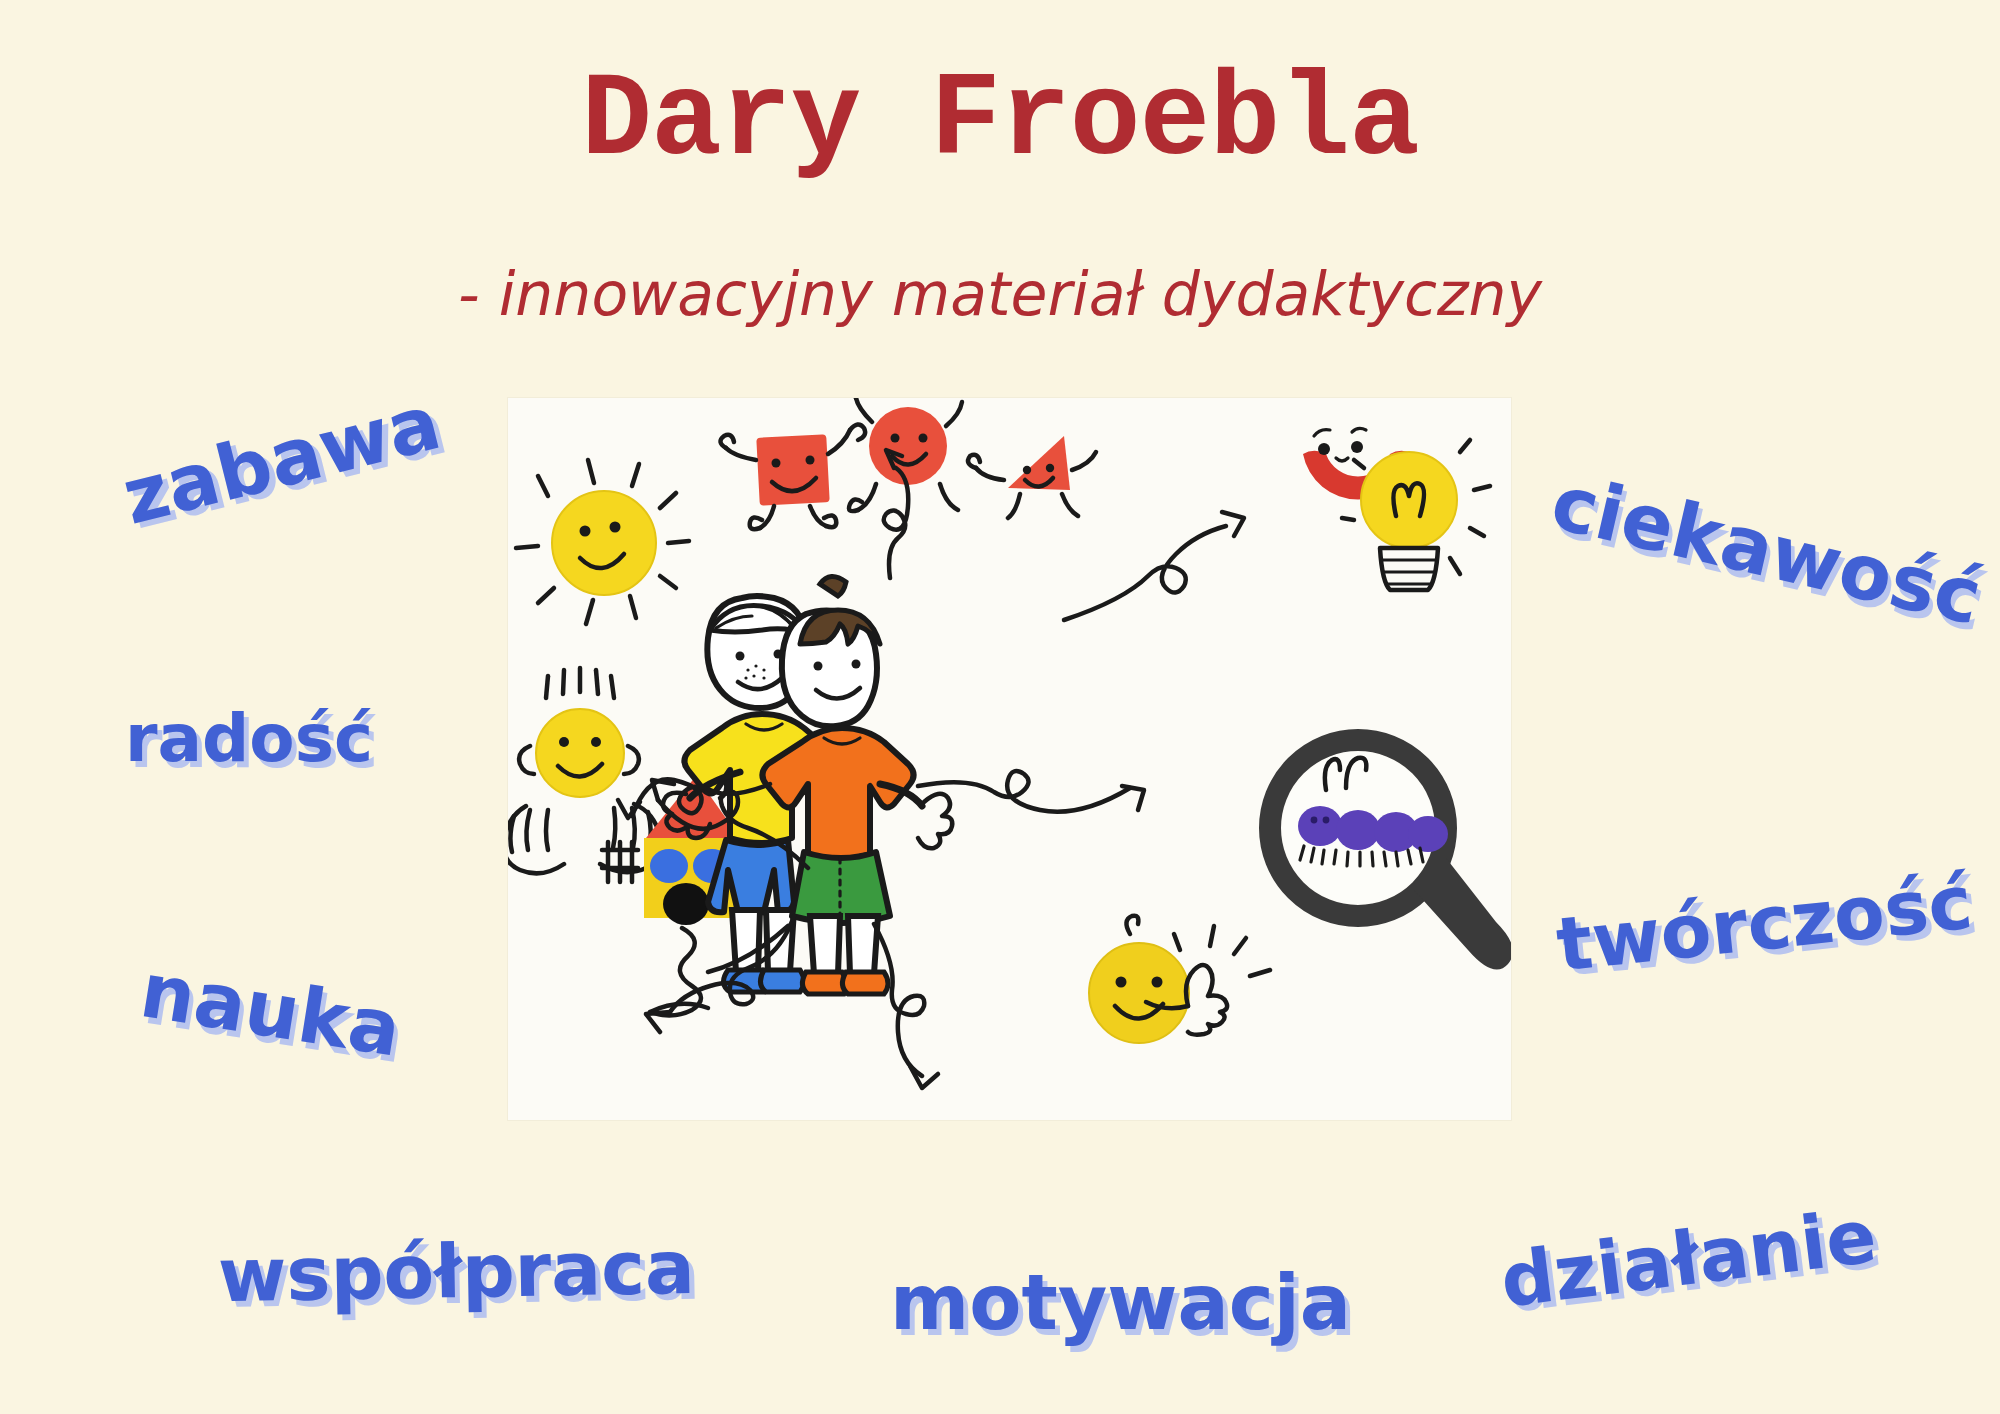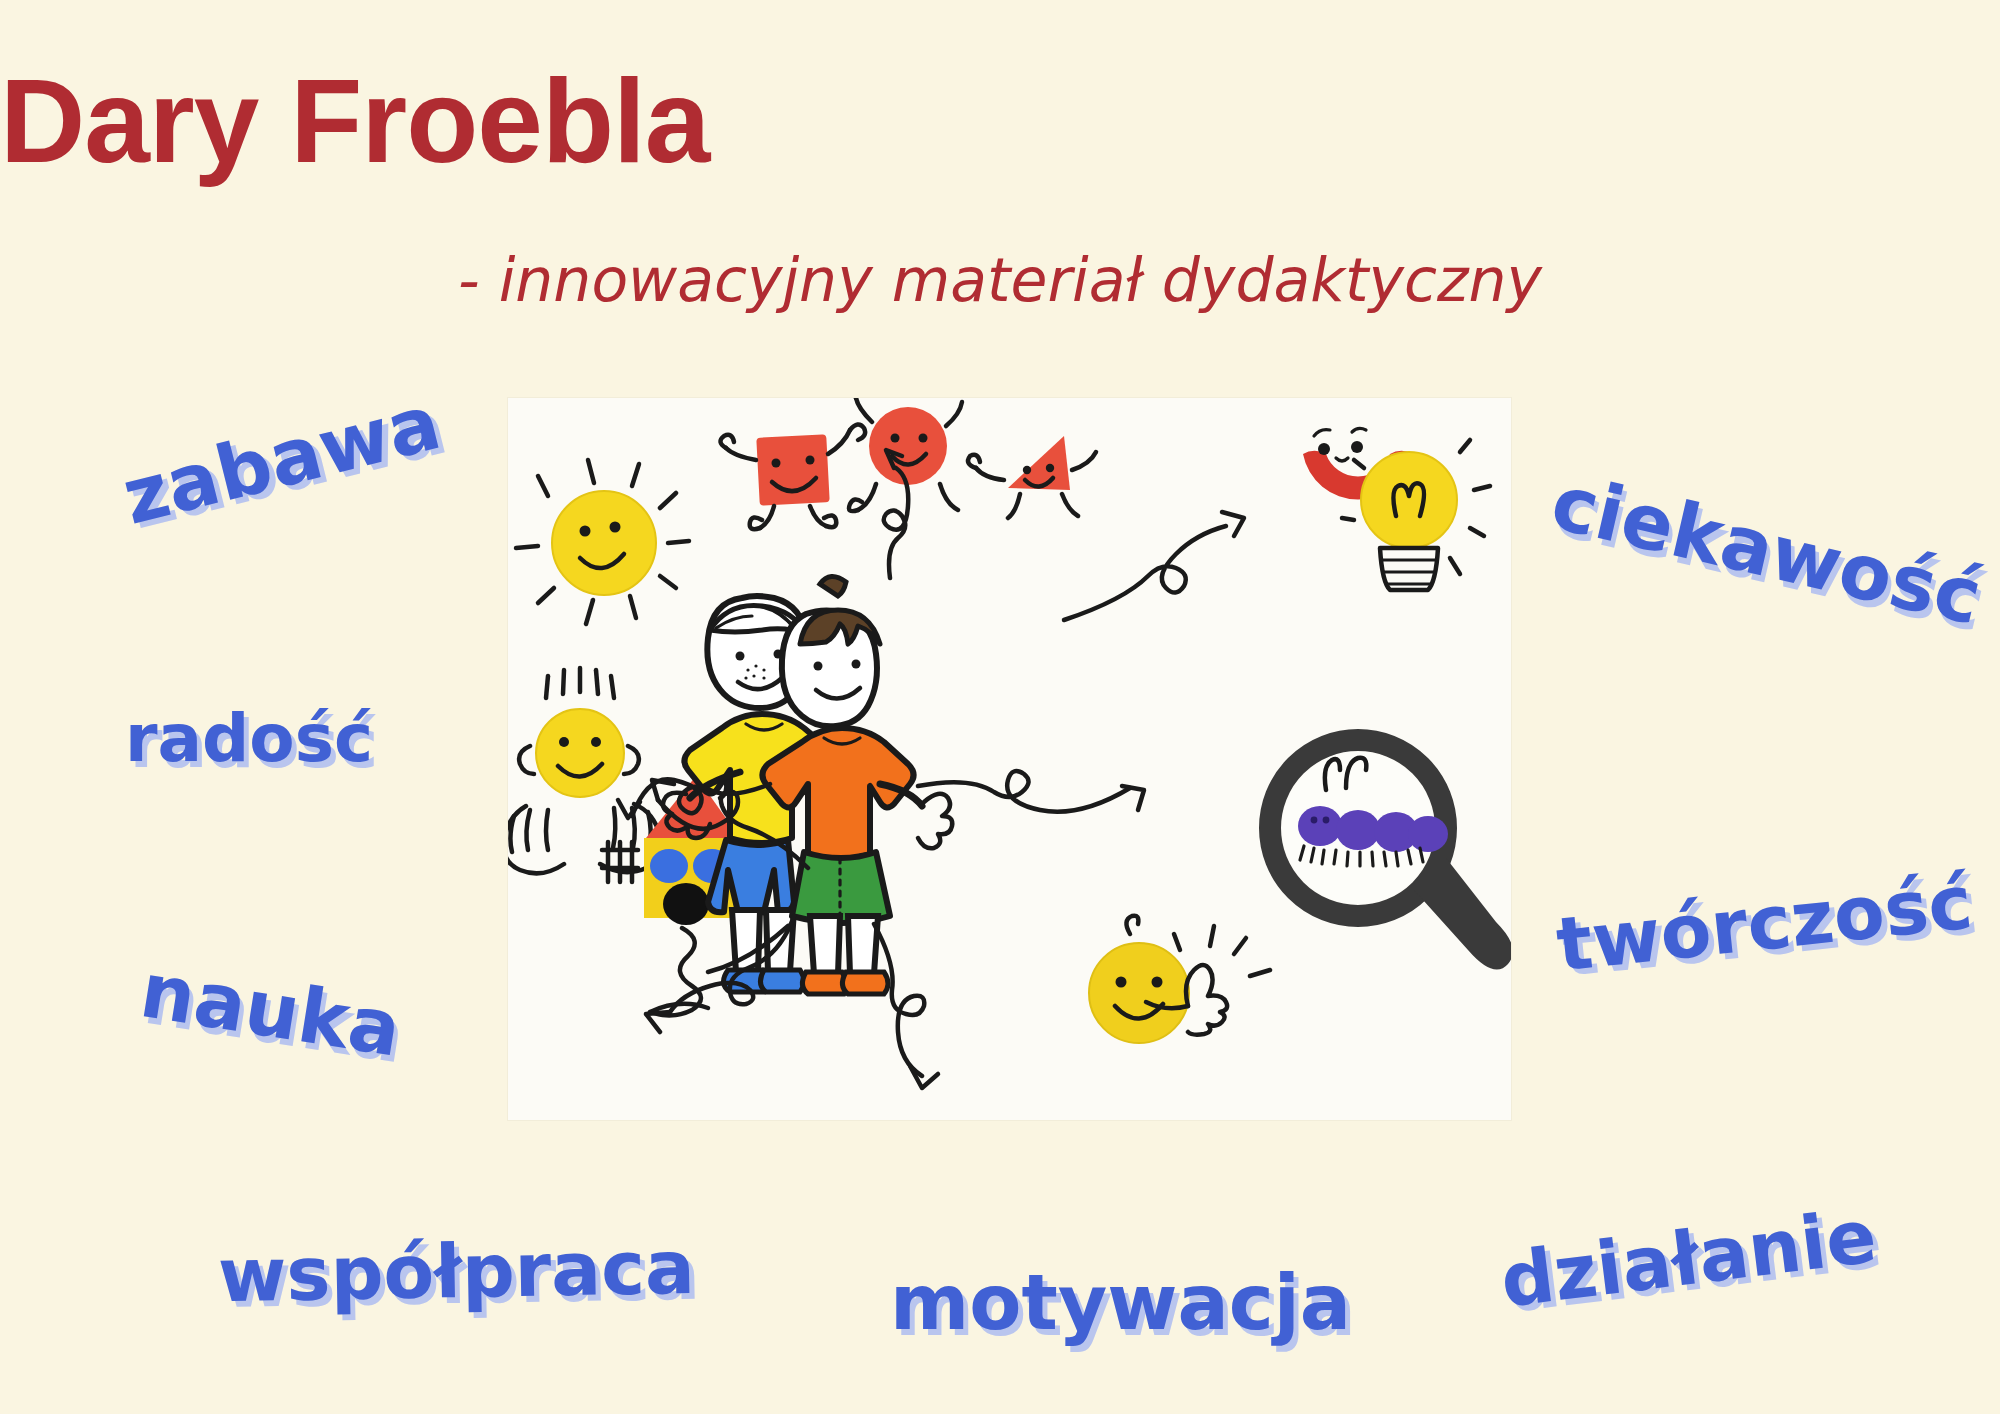--- a/index.html
+++ b/index.html
@@ -8,30 +8,30 @@
     background:#faf5e1;
     font-family:"Liberation Sans", sans-serif;
     overflow:hidden;
     position:relative;
   }
   #poster{position:absolute;inset:0;}
 
   
   .title{
     position:absolute;left:0;right:0;top:60px;
-    text-align:left;
-    font-family:Liberation Sans, sans-serif;
+    text-align:center;
+    font-family:Liberation Mono, monospace;
     font-weight:bold;
     font-size:118px;
     letter-spacing:-1px;
     color:#b02c32;
     line-height:1.05;
   }
   .subtitle{
-    position:absolute;left:0;right:0;top:245px;
+    position:absolute;left:0;right:0;top:259px;
     text-align:center;
     font-family:"DejaVu Sans","Liberation Sans",sans-serif;
     font-style:italic;
     font-weight:400;
     font-size:60px;
     color:#b02c32;
   }
 
   
   .kw{

